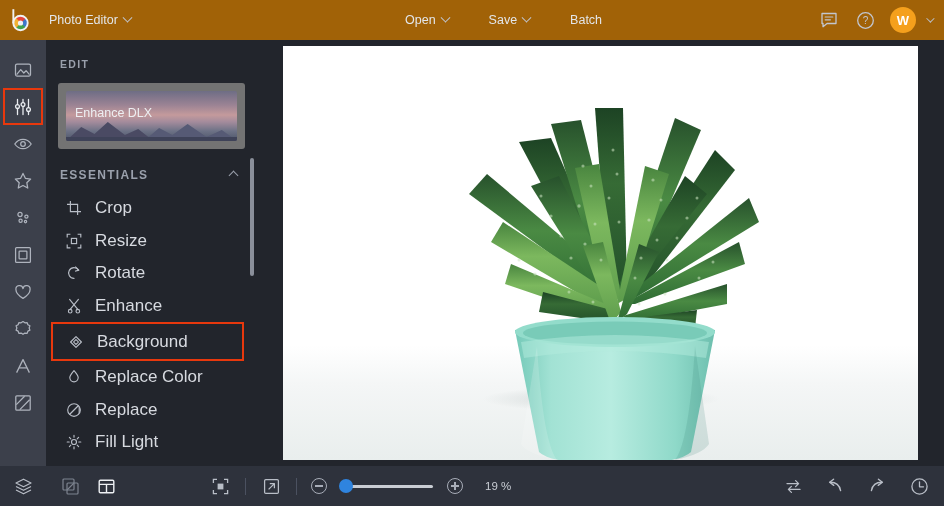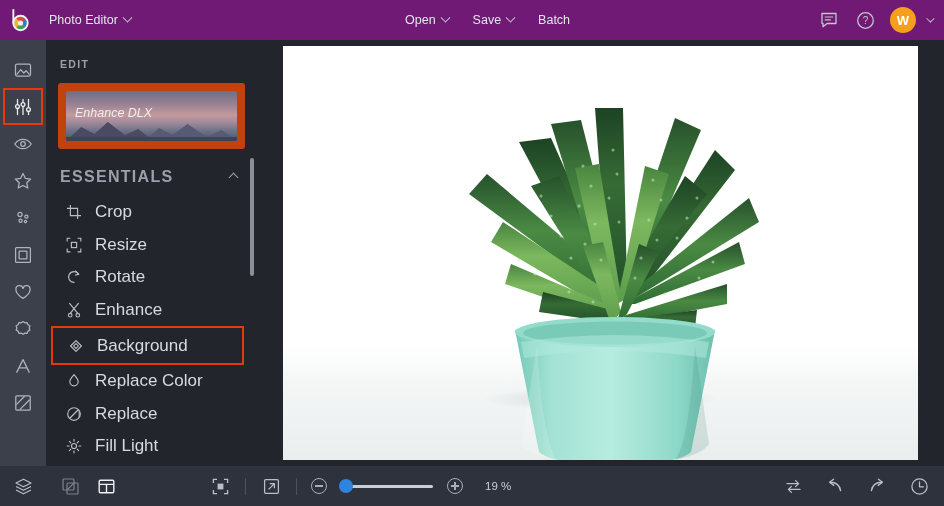--- a/index.html
+++ b/index.html
@@ -8,32 +8,32 @@
     font-family: "Liberation Sans", sans-serif;
     background:#22252c;
     color:#d7dae0;
     -webkit-font-smoothing: antialiased;
   }
   .app { position:relative; width:944px; height:506px; }
 
   
   .topbar{
     position:absolute; left:0; top:0; width:944px; height:40px;
-    background:#701a75; display:flex; align-items:center;
+    background:#a16207; display:flex; align-items:center;
   }
   .logo-wrap{ width:40px; height:40px; display:flex; align-items:center; justify-content:center; }
   .logo{ width:26px; height:26px; position:relative; }
   .menu-btn{
     height:26px; padding:0 9px; display:flex; align-items:center; gap:6px;
     font-size:12.5px; color:#e3e6ea; border-radius:3px; cursor:pointer;
     white-space:nowrap;
   }
   .chev{ display:inline-block; width:7px; height:7px; border-right:1.4px solid #c2c6cf;
          border-bottom:1.4px solid #c2c6cf; transform:rotate(45deg) translate(-2px,-2px); }
-  .center-group{ position:absolute; left:396px; top:7px; display:flex; align-items:center; gap:6px; }
+  .center-group{ position:absolute; left:396px; top:7px; display:flex; align-items:center; gap:22px; }
   .right-group{ position:absolute; right:12px; top:0; height:40px; display:flex; align-items:center; gap:14px; }
   .icon-btn{ width:22px; height:22px; display:flex; align-items:center; justify-content:center; cursor:pointer; }
   .avatar{
     width:26px; height:26px; border-radius:50%; background:#f5a01c; color:#fff;
     font-size:13px; font-weight:bold; display:flex; align-items:center; justify-content:center; cursor:pointer;
   }
   .avatar-chev{ width:6px; height:6px; border-right:1.4px solid #b9bdc6; border-bottom:1.4px solid #b9bdc6;
     transform:rotate(45deg) translateY(-2px); margin-left:-4px; cursor:pointer; }
 
   
@@ -50,36 +50,36 @@
 
   
   .panel{
     position:absolute; left:46px; top:40px; width:211px; height:426px;
     background:#22252c; overflow:hidden;
   }
   .panel-head{
     font-size:10.5px; letter-spacing:1.3px; color:#9aa0ac; padding:18px 0 0 14px; font-weight:bold;
   }
   .promo{
-    margin:13px 12px 0 12px; background:#c2410c; border-radius:3px; padding:8px;font-style:italic;
+    margin:13px 12px 0 12px; background:#737373; border-radius:3px; padding:8px;
   }
   .promo-img{
     height:50px; border-radius:2px; position:relative; overflow:hidden;
     background:
       linear-gradient(to bottom, #6e6d85 0%, #9b8394 28%, #c49a9c 48%, #a38b9c 62%, #6d7286 80%, #4c5468 100%);
   }
   .promo-img .mtn{ position:absolute; left:0; bottom:0; width:100%; height:26px; }
   .promo-label{
     position:absolute; left:9px; top:15px; font-size:12.5px; color:#edeff2;
   }
   .section-row{
     display:flex; align-items:center; justify-content:space-between;
     padding:19px 16px 10px 14px;
   }
-  .section-title{ font-size:16px; letter-spacing:1.3px; color:#9aa0ac; font-weight:bold; }
+  .section-title{ font-size:12px; letter-spacing:1.3px; color:#9aa0ac; font-weight:bold; }
   .caret-up{ width:7px; height:7px; border-left:1.5px solid #9aa0ac; border-top:1.5px solid #9aa0ac;
     transform:rotate(45deg); margin-right:4px; }
   .menu-list{ padding:0; }
   .menu-item{
     height:32.5px; display:flex; align-items:center; gap:13px; padding-left:19px;
     font-size:17px; color:#d7dae0; cursor:pointer; position:relative;
   }
   .menu-item .mi-icon{ width:17px; height:17px; display:flex; align-items:center; justify-content:center; flex:0 0 17px; }
   .menu-item.highlight{
     border:2px solid #e8380d; width:193px; margin-left:5px; padding-left:14px; height:39px;

